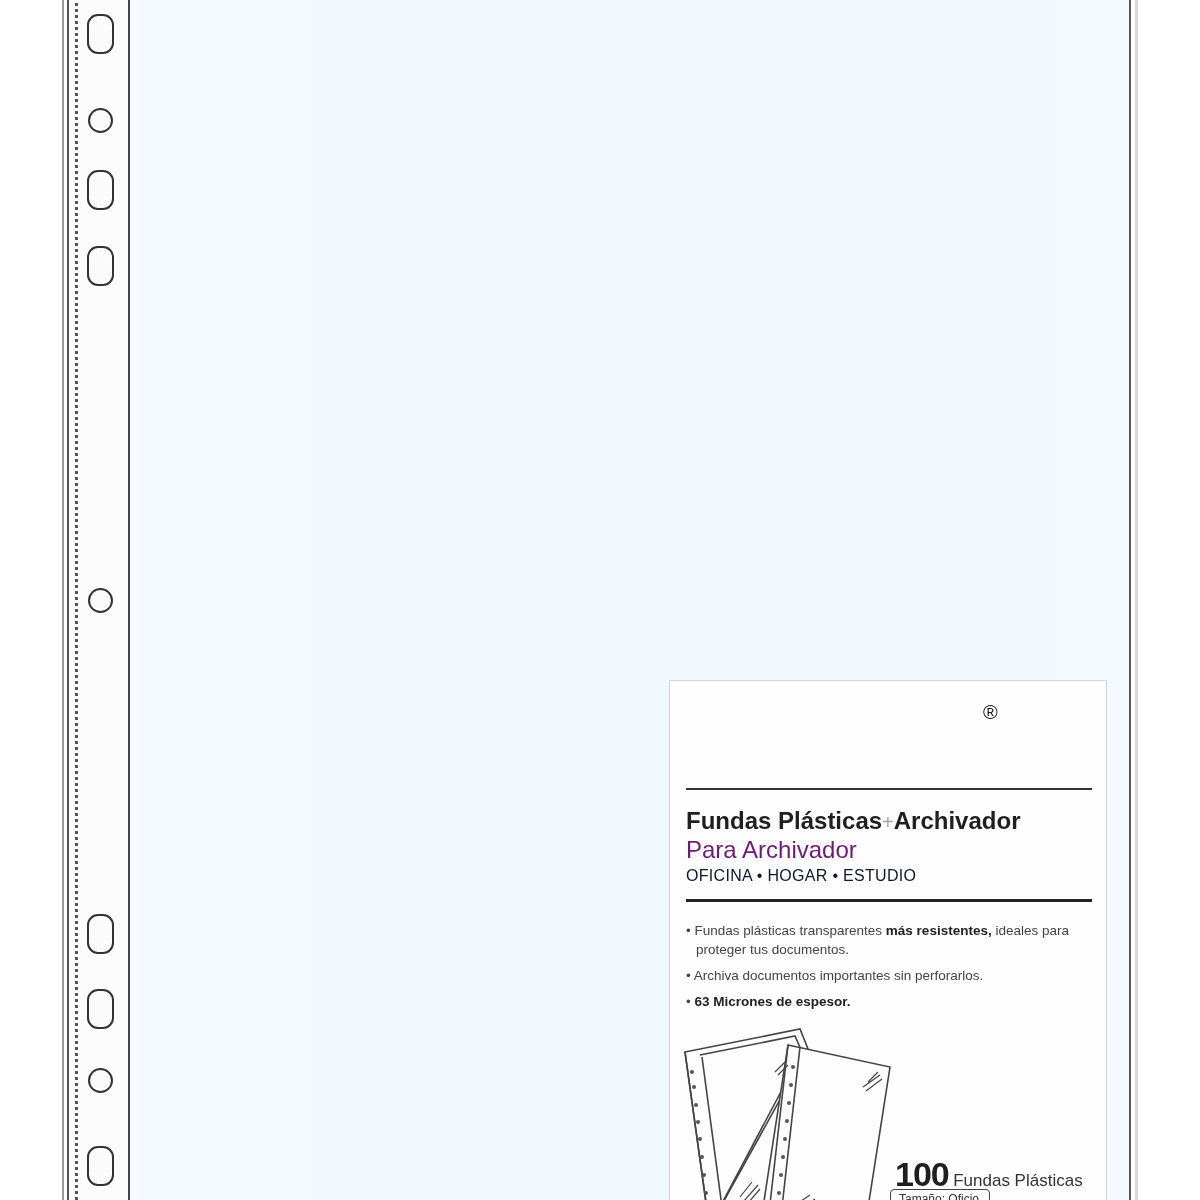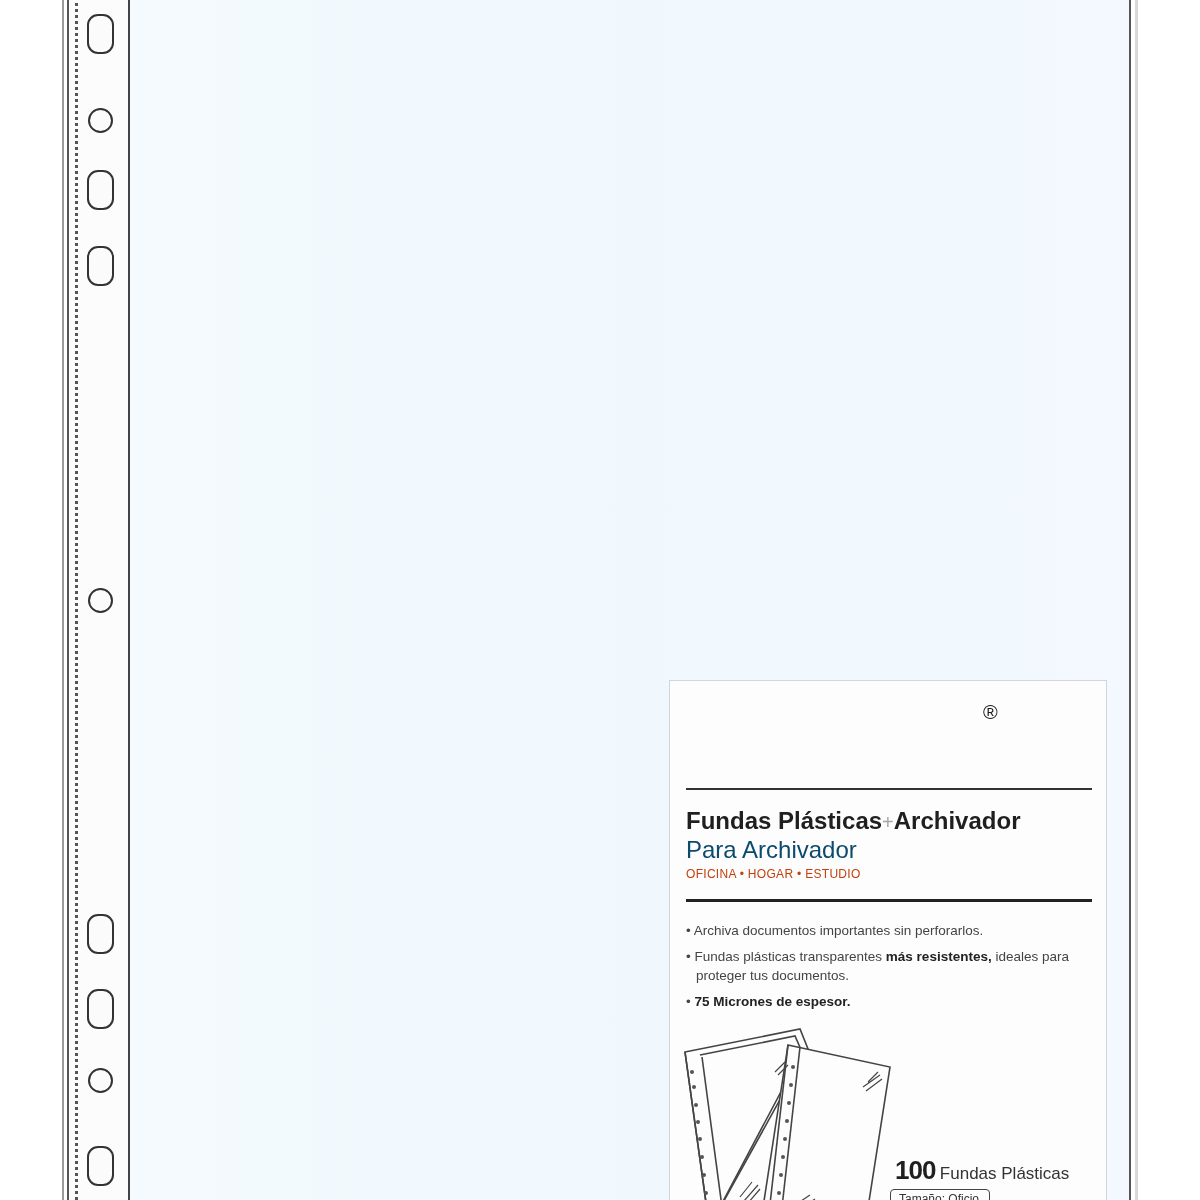--- a/index.html
+++ b/index.html
@@ -16,29 +16,29 @@
   .hole { position:absolute; border:2px solid #333; background:#fbfbfb; box-sizing:border-box; }
   .hole.oval { width:27px; height:40px; border-radius:11px; }
   .hole.round { width:25px; height:25px; border-radius:50%; }
 
   .label { position:absolute; left:669px; top:680px; width:438px; height:540px; background:#fdfdfd; border:1px solid #cfd6dc; box-sizing:border-box; }
   .brand { position:absolute; left:16px; top:6px; font-size:80px; font-weight:bold; color:#1b1b1b; letter-spacing:-1px; line-height:100px; }
   .reg { position:absolute; left:313px; top:20px; font-size:20px; color:#1b1b1b; }
   .rule1 { position:absolute; left:16px; top:107px; width:406px; height:2px; background:#333; }
   .title1 { position:absolute; left:16px; top:126px; font-size:24px; font-weight:bold; color:#1f1f1f; white-space:nowrap; }
   .plus { color:#a8a8a8; font-weight:normal; font-size:20px; }
-  .title2 { position:absolute; left:16px; top:155px; font-size:24px; color:#0c4a6e; white-space:nowrap; }
-  .tagline { position:absolute; left:16px; top:186px; font-size:12px; color:#c2410c; letter-spacing:0.3px; white-space:nowrap; }
+  .title2 { position:absolute; left:16px; top:155px; font-size:24px; color:#701a75; white-space:nowrap; }
+  .tagline { position:absolute; left:16px; top:186px; font-size:16px; color:#0f172a; letter-spacing:0.3px; white-space:nowrap; }
   .rule2 { position:absolute; left:16px; top:218px; width:406px; height:3px; background:#222; }
   .bullets { position:absolute; left:16px; top:240px; width:410px; font-size:13.5px; color:#444; line-height:19px; }
   .bullets p { margin:0 0 7px 0; padding-left:10px; text-indent:-10px; }
   .bullets b { color:#222; }
   .illus { position:absolute; left:10px; top:346px; }
   .count { position:absolute; left:225px; top:474px; white-space:nowrap; color:#1f1f1f; }
-  .count .num { font-size:26px; font-weight:bold; letter-spacing:-1px; }
+  .count .num { font-size:34px; font-weight:bold; letter-spacing:-1px; }
   .count .txt { font-size:17px; color:#333; }
   .size-tag { position:absolute; left:220px; top:508px; width:100px; height:20px; border:1.5px solid #444; border-radius:4px 4px 0 0; font-size:12px; color:#333; padding:2px 8px; box-sizing:border-box; white-space:nowrap; overflow:hidden; }
 </style>
 </head>
 <body>
 
 <div class="sheet">
   <div class="pocket"></div>
   <div class="strip"></div>
   <div class="outer-line1"></div>
@@ -63,23 +63,23 @@
   <div class="reg">®</div>
   <div class="rule1"></div>
   <div class="title1">
     <span>Fundas Plásticas</span><span class="plus">+</span><span>Archivador</span>
   </div>
   <div class="title2">Para Archivador</div>
   <div class="tagline">OFICINA • HOGAR • ESTUDIO</div>
   <div class="rule2"></div>
 
   <div class="bullets">
+    <p><span>• Fundas plásticas transparentes </span><b>más resistentes,</b><span> ideales para proteger tus documentos.</span></p>
     <p><span>• Archiva documentos importantes sin perforarlos.</span></p>
-    <p><span>• Fundas plásticas transparentes </span><b>más resistentes,</b><span> ideales para proteger tus documentos.</span></p>
-    <p><span>• </span><b>75 Micrones de espesor.</b></p>
+    <p><span>• </span><b>63 Micrones de espesor.</b></p>
   </div>
 
   <svg class="illus" width="230" height="194" viewBox="0 0 230 194" fill="none" stroke="#444" stroke-width="1.6">
     <path d="M5 25 L120 2 L128 22 L35 190 L28 190 Z" fill="#fdfdfd"></path>
     <path d="M20 28 L115 9 L122 25 L40 180"></path>
     <path d="M5 25 L28 190 L100 190"></path>
     <path d="M22 30 L42 180 L95 178"></path>
     <g fill="#555" stroke="none">
       <circle cx="12" cy="45" r="2"></circle>
         <circle cx="14" cy="60" r="2"></circle>

